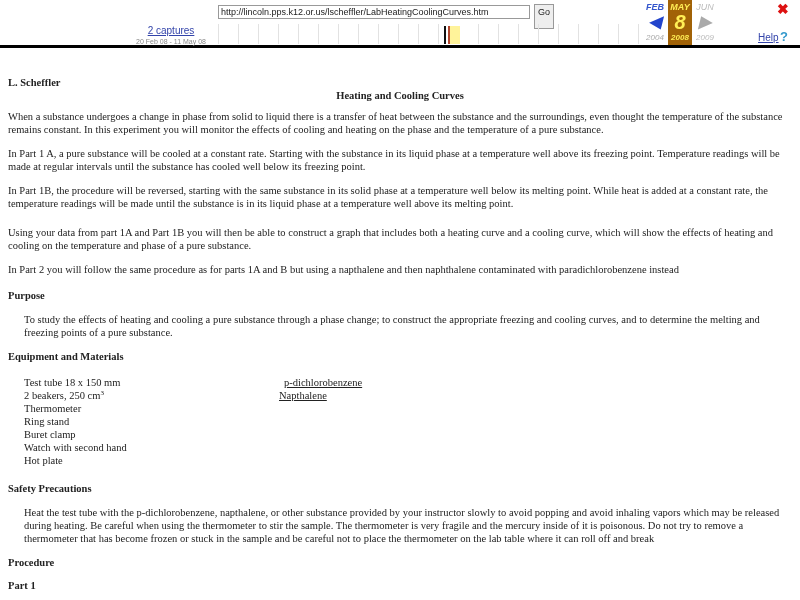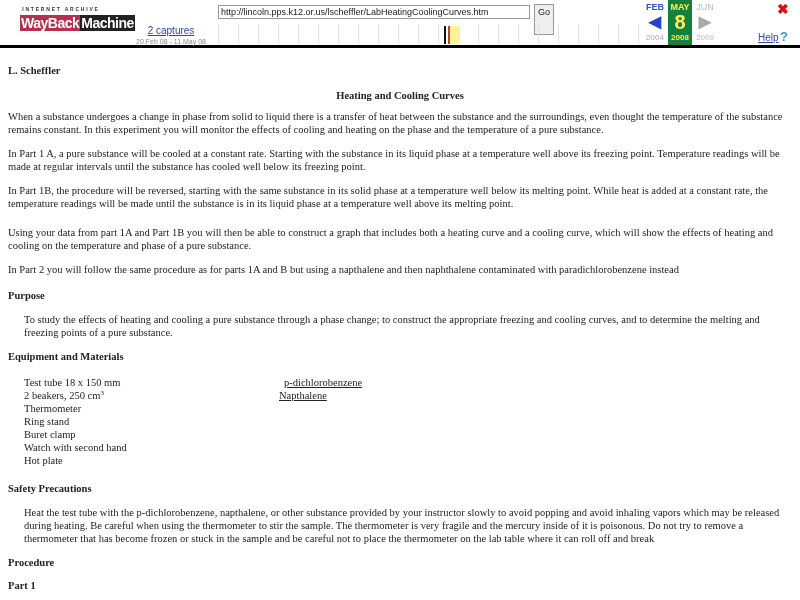--- a/index.html
+++ b/index.html
@@ -24,39 +24,39 @@
     .wb-captures { position: absolute; left: 128px; top: 25px; width: 86px; text-align: center; }
     .wb-captures a { font-size: 10px; color: #3344aa; text-decoration: underline; font-weight: normal; display:block; }
     .wb-captures .range { font-size: 7px; color: #888; display:block; margin-top: 2px; }
     .wb-url {
       position: absolute; left: 218px; top: 5px; width: 312px; height: 14px;
       border: 1px solid #999; box-sizing: border-box; font-size: 9px; line-height: 12px;
       padding-left: 2px; color: #222; background: #fff; white-space: nowrap; overflow: hidden;
       font-family: "Liberation Sans", sans-serif;
     }
     .wb-go {
-      position: absolute; left: 534px; top: 4px; width: 20px; height: 31px;
+      position: absolute; left: 534px; top: 4px; width: 20px; height: 25px;
       border: 1px solid #999; background: #eee; font-size: 9px; line-height: 14px;
       text-align: center; box-sizing: border-box; color: #222;
     }
     .wb-timeline { position: absolute; left: 214px; top: 24px; width: 424px; height: 20px; }
     .wb-timeline .tick { position: absolute; top: 0; width: 1px; height: 20px; background: #e2e2e2; }
     .wb-timeline .cap { position: absolute; top: 2px; width: 2px; height: 18px; background: #111; }
     .wb-timeline .cap2 { position: absolute; top: 2px; width: 2px; height: 18px; background: #b0452c; }
     .wb-timeline .hl { position: absolute; top: 2px; width: 10px; height: 18px; background: #fff39a; }
-    .wb-cal { position: absolute; left: 643px; top: 0; width: 80px; height: 45px; font-weight: bold; }
+    .wb-cal { position: absolute; left: 643px; top: 0; width: 80px; height: 45px; font-weight: bold; font-style: italic; }
     .wb-cal .col { position: absolute; top: 0; width: 24px; height: 45px; text-align: center; }
     .wb-cal .mon { font-size: 9px; margin-top: 2px; display: block; }
     .wb-cal .day { font-size: 20px; line-height: 20px; display: block; }
     .wb-cal .yr { font-size: 8px; display: block; margin-top: 1px; font-weight: normal; }
     .wb-cal .prev { left: 0; }
     .wb-cal .prev .mon { color: #3355cc; }
     .wb-cal .prev .arrow { font-size: 16px; color: #2244cc; line-height: 20px; display:block; }
     .wb-cal .prev .yr { color: #aaa; }
-    .wb-cal .cur { left: 25px; background: #15803d; }
+    .wb-cal .cur { left: 25px; background: #a16207; }
     .wb-cal .cur .mon { color: #ffee55; }
     .wb-cal .cur .day { color: #ffee55; }
     .wb-cal .cur .yr { color: #ffee55; font-weight: bold; }
     .wb-cal .next { left: 50px; }
     .wb-cal .next .mon { color: #bbb; font-weight: normal; }
     .wb-cal .next .arrow { font-size: 16px; color: #aaa; line-height: 20px; display:block; }
     .wb-cal .next .yr { color: #bbb; }
     .wb-close { position: absolute; left: 752px; top: 3px; font-size: 10px; color: #3344aa; text-decoration: underline; margin-left: 48px; }
     .wb-close-x { position: absolute; left: 777px; top: 1px; font-size: 14px; color: #dd1111; font-weight: bold; }
     .wb-help { position: absolute; left: 758px; top: 32px; font-size: 10px; color: #3344aa; text-decoration: underline; }
@@ -68,24 +68,20 @@
     .doc .indent { left: 24px; width: 770px; }
     .doc .h { font-weight: bold; }
     .doc .title { left: 0; width: 800px; text-align: center; font-weight: bold; }
     .equip { position: absolute; font-size: 10.5px; line-height: 13px; }
     sup { font-size: 7px; line-height: 0; }
   </style>
 </head>
 <body>
 
 <div class="wb-toolbar">
-  <div class="wb-logo">
-    <span class="ia">INTERNET ARCHIVE</span>
-    <span class="wm"><span class="way">WayBack</span><span class="mach">Machine</span></span>
-  </div>
 
   <div class="wb-captures">
     <a>2 captures</a>
     <span class="range">20 Feb 08 - 11 May 08</span>
   </div>
 
   <div class="wb-url">http://lincoln.pps.k12.or.us/lscheffler/LabHeatingCoolingCurves.htm</div>
   <div class="wb-go">Go</div>
 
   <div class="wb-timeline">
@@ -133,21 +129,21 @@
     </div>
   </div>
 
   <a class="wb-close">Close</a>
   <span class="wb-close-x">✖</span>
   <a class="wb-help">Help</a>
   <span class="wb-help-q">?</span>
 </div>
 
 <div class="doc">
-  <p class="h" style="top:16px">L.  Scheffler</p>
+  <p class="h" style="top:28px">L.  Scheffler</p>
   <p class="title" style="top:41px">Heating and Cooling Curves</p>
 
   <p style="top:62px">When a substance undergoes a change in phase from solid to liquid there is a transfer of heat  between the substance and the surroundings, even thought the temperature of the substance remains constant.  In this experiment you will monitor the effects of cooling and heating on the phase and the temperature of a pure substance.</p>
   <p style="top:99px">In Part 1 A, a pure substance will be cooled at a constant rate.  Starting with the substance in its liquid phase at a temperature well above its freezing point.  Temperature readings will be made at regular intervals until the substance has cooled well below its freezing point.</p>
   <p style="top:136px">In Part 1B, the procedure will be reversed, starting  with the same substance in its solid phase at a temperature well below its melting point.  While heat is added at a constant rate, the temperature readings will be made until the substance is in its liquid phase at a temperature well above its melting point.</p>
   <p style="top:178px">Using your data from part 1A and Part 1B you will then be able to construct a graph that includes both a heating curve and a cooling curve, which will show the effects of heating and cooling on the temperature and phase of a pure substance.</p>
   <p style="top:215px">In Part 2 you will follow the same procedure as for parts 1A and B but using a napthalene and then naphthalene contaminated with paradichlorobenzene instead</p>
 
   <p class="h" style="top:241px">Purpose</p>
   <p class="indent" style="top:265px">To study the effects of heating and cooling a pure substance through a phase change; to construct the appropriate freezing and cooling curves, and to determine the melting and freezing points of a pure substance.</p>

